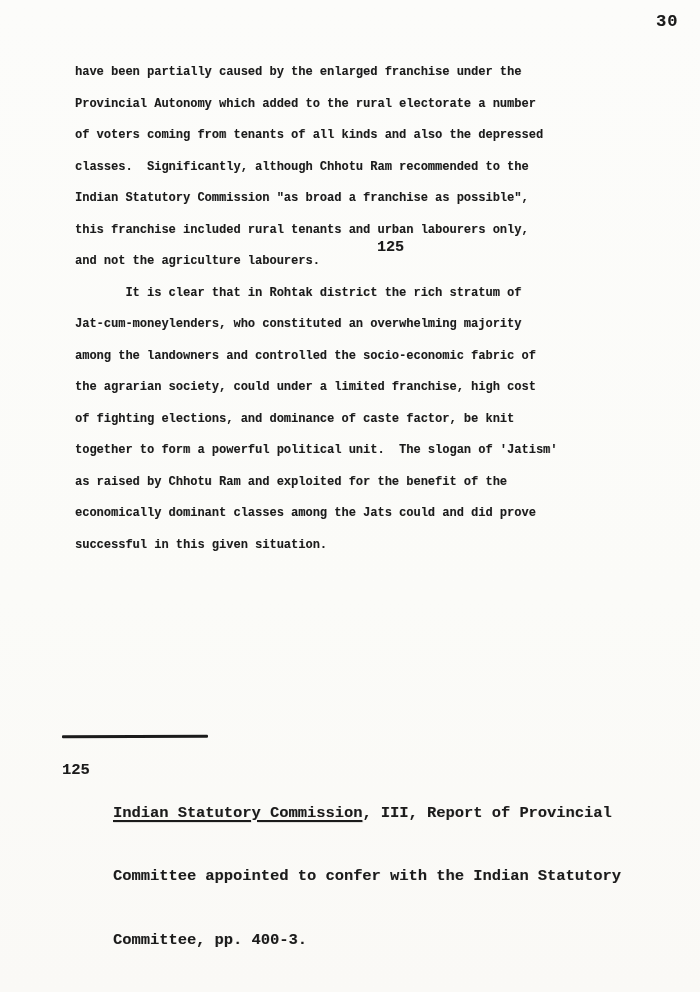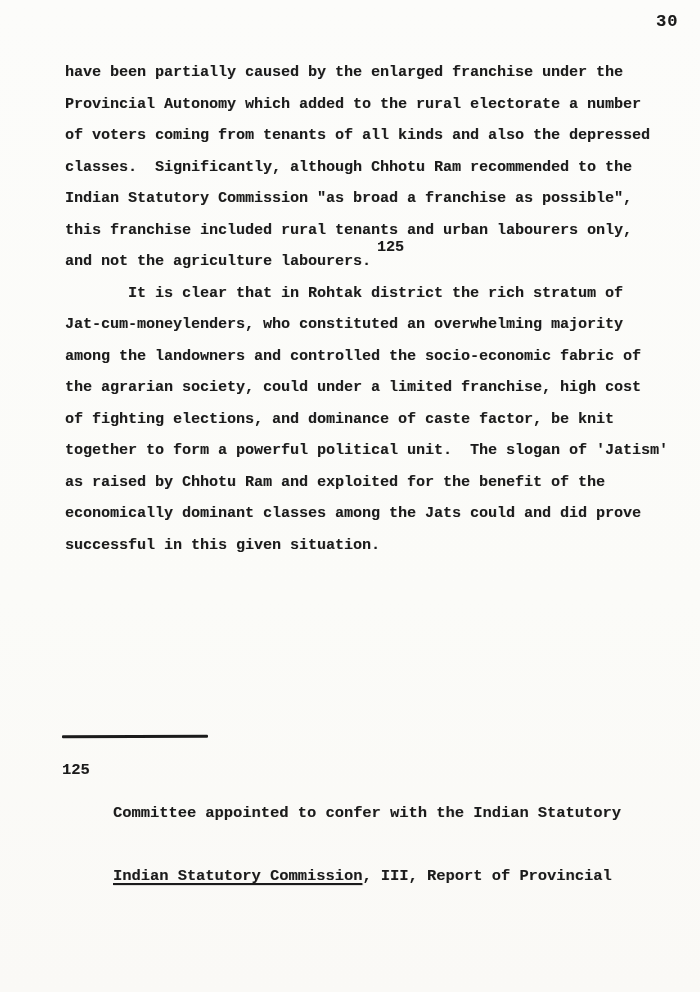--- a/index.html
+++ b/index.html
@@ -21,23 +21,23 @@
   }
   .page-number {
     position: absolute;
     left: 656px;
     top: 12px;
     font-size: 17px;
     letter-spacing: 1px;
   }
   .body-text {
     position: absolute;
-    left: 65px;
+    left: 75px;
     top: 57px;
-    font-size: 15px;
+    font-size: 12px;
     line-height: 31.5px;
     white-space: pre;
   }
   .tline {
     height: 31.5px;
   }
   .fn-superscript {
     position: absolute;
     left: 377px;
     top: 240px;
@@ -82,18 +82,19 @@
 
   <div class="body-text"><div class="tline">have been partially caused by the enlarged franchise under the</div><div class="tline">Provincial Autonomy which added to the rural electorate a number</div><div class="tline">of voters coming from tenants of all kinds and also the depressed</div><div class="tline">classes.  Significantly, although Chhotu Ram recommended to the</div><div class="tline">Indian Statutory Commission "as broad a franchise as possible",</div><div class="tline">this franchise included rural tenants and urban labourers only,</div><div class="tline">and not the agriculture labourers.</div><div class="tline">       It is clear that in Rohtak district the rich stratum of</div><div class="tline">Jat-cum-moneylenders, who constituted an overwhelming majority</div><div class="tline">among the landowners and controlled the socio-economic fabric of</div><div class="tline">the agrarian society, could under a limited franchise, high cost</div><div class="tline">of fighting elections, and dominance of caste factor, be knit</div><div class="tline">together to form a powerful political unit.  The slogan of 'Jatism'</div><div class="tline">as raised by Chhotu Ram and exploited for the benefit of the</div><div class="tline">economically dominant classes among the Jats could and did prove</div><div class="tline">successful in this given situation.</div></div>
 
   <div class="fn-superscript">125</div>
 
   <div class="fn-rule"></div>
 
   <div class="footnote">
     <div class="fn-number">125</div>
     <div class="fn-text">
+      <div class="fn-line"><span class="underlined">Indian Statutory Commission</span><span>, III, Report of Provincial</span></div>
       <div class="fn-line">Committee appointed to confer with the Indian Statutory</div>
-      <div class="fn-line"><span class="underlined">Indian Statutory Commission</span><span>, III, Report of Provincial</span></div>
+      <div class="fn-line">Committee, pp. 400-3.</div>
     </div>
   </div>
 
 </div>
 
 </body></html>

